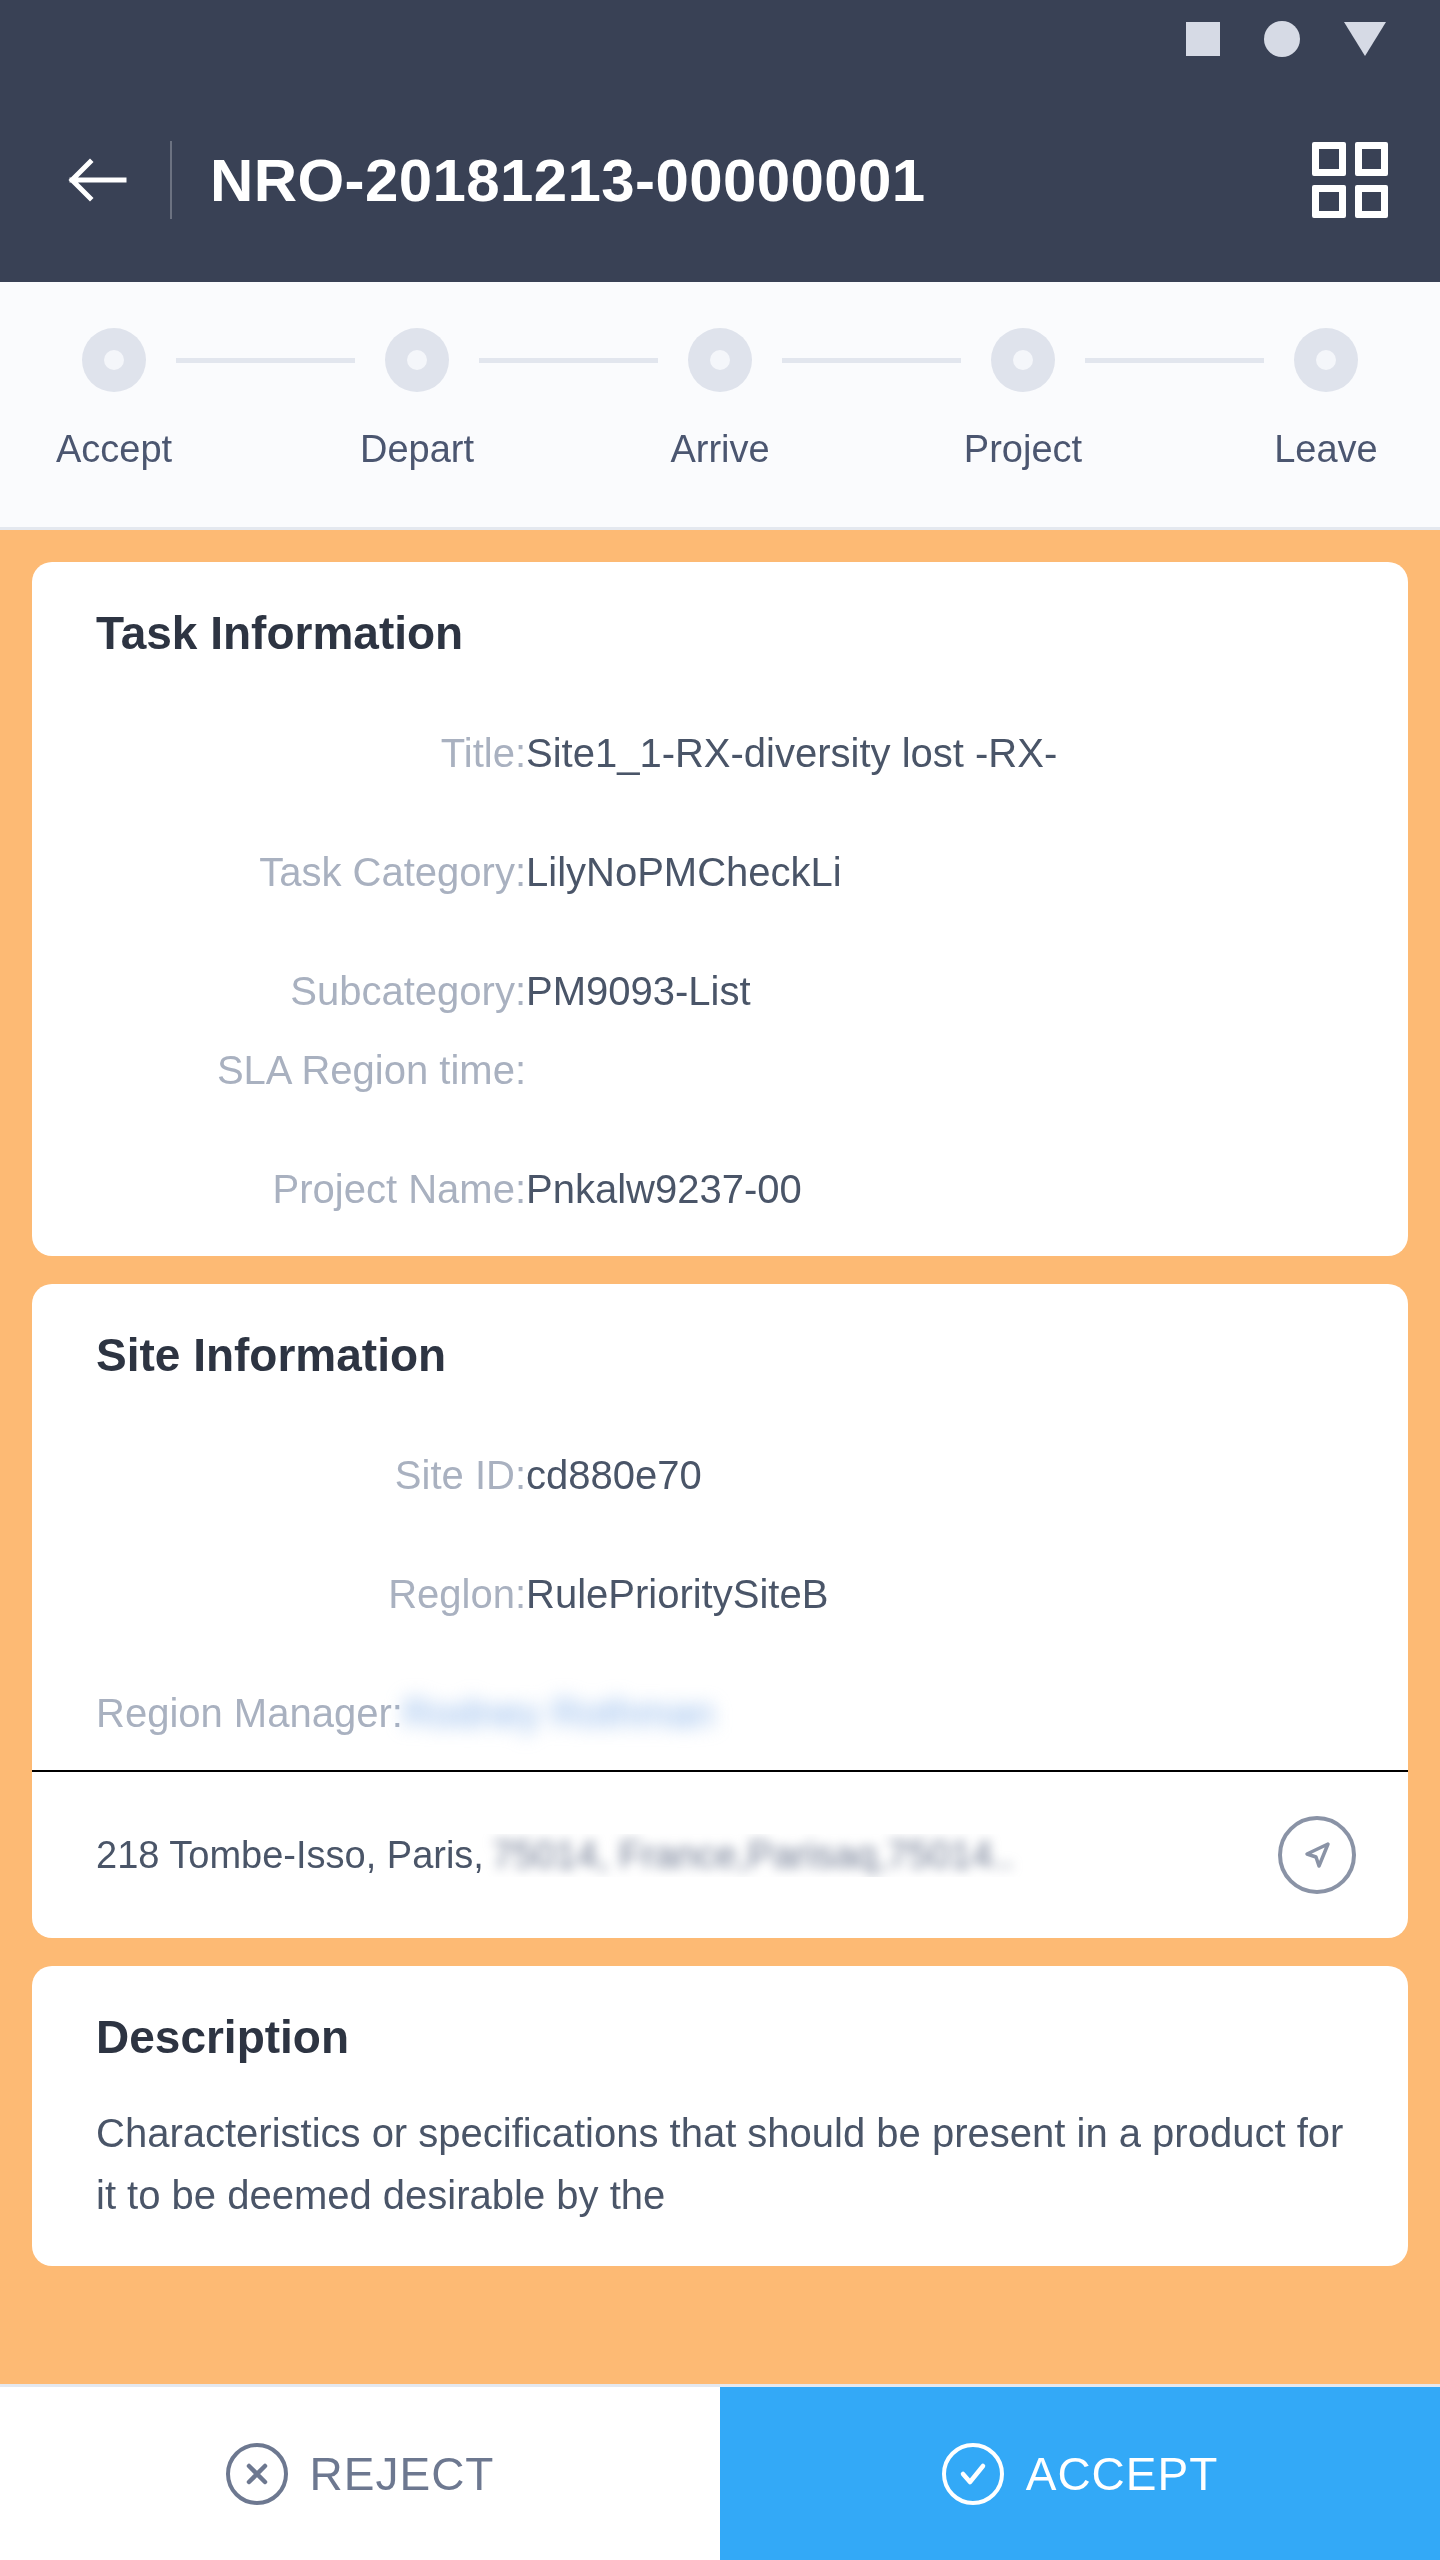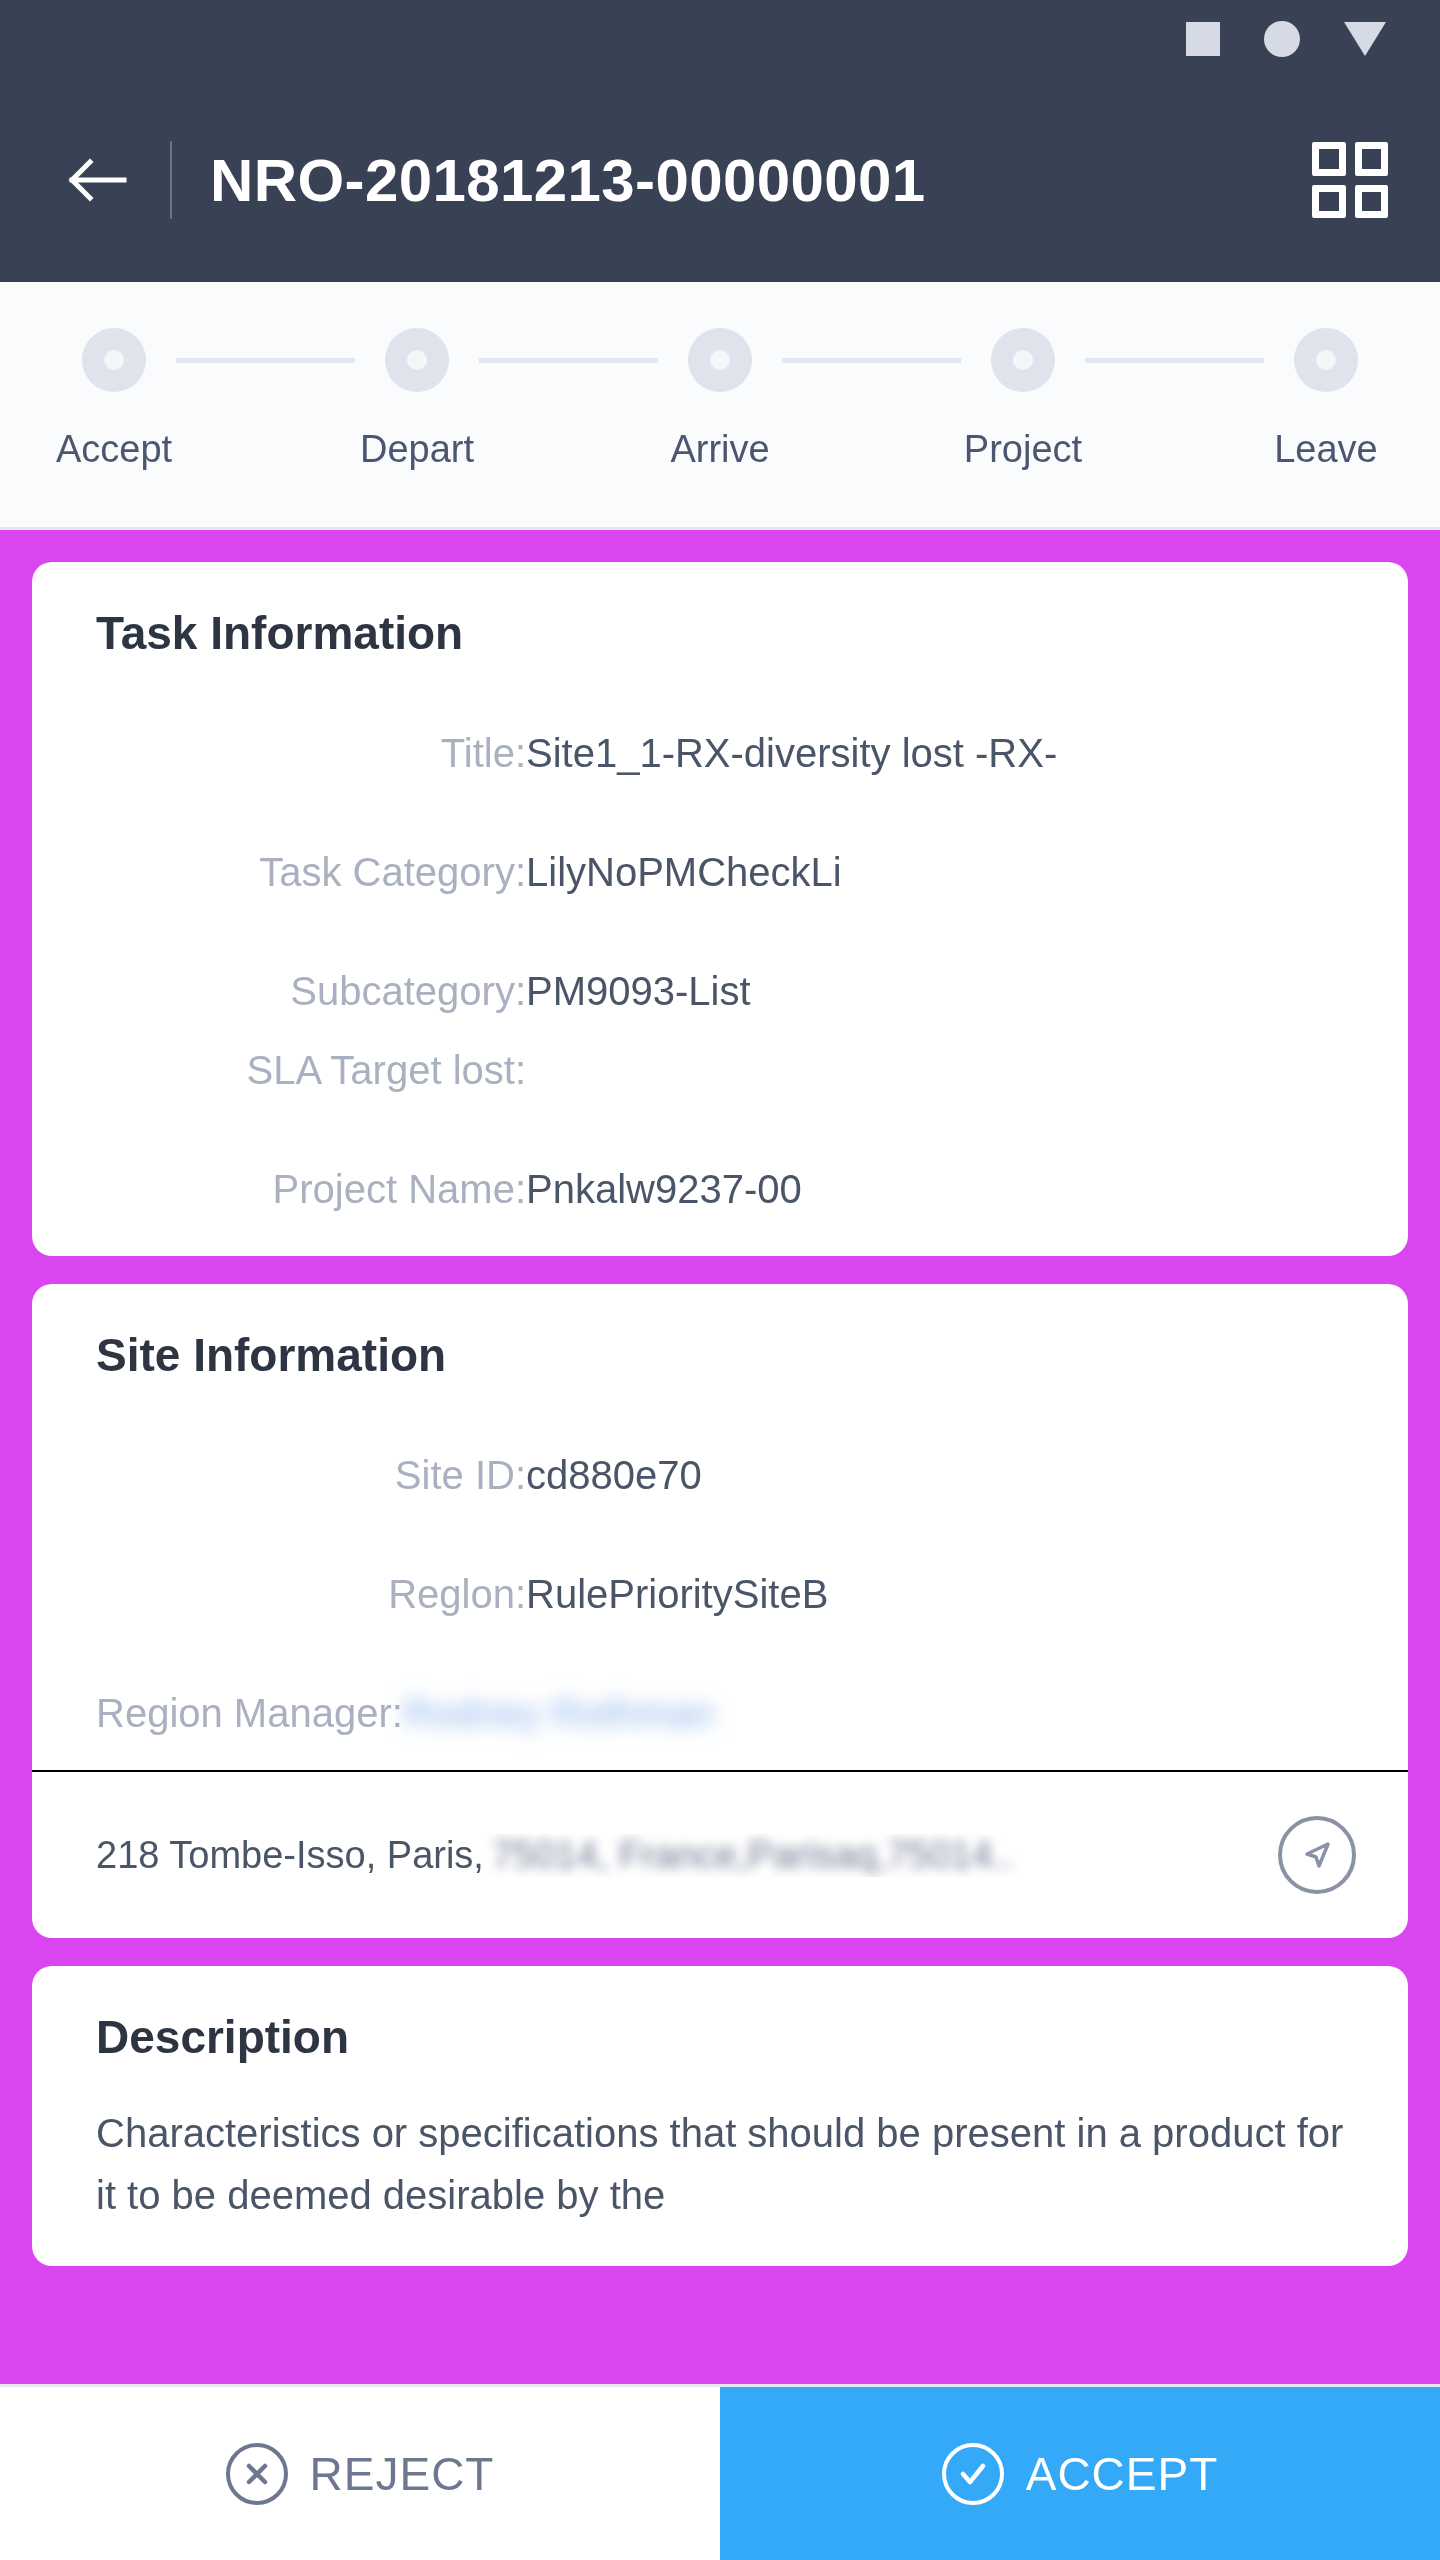--- a/index.html
+++ b/index.html
@@ -9,21 +9,21 @@
     height: 2560px;
     background: #eef1f6;
     font-family: "Liberation Sans", sans-serif;
     overflow: hidden;
   }
 
   #app {
     position: relative;
     width: 1440px;
     height: 2560px;
-    background: #d946ef;
+    background: #fdba74;
     display: flex;
     flex-direction: column;
   }
 
   
   .statusbar {
     height: 78px;
     background: #394155;
     display: flex;
     align-items: center;
@@ -353,21 +353,21 @@
       </div>
       <div class="field">
         <span class="field-label">Task Category:</span>
         <span class="field-value">LilyNoPMCheckLi</span>
       </div>
       <div class="field">
         <span class="field-label">Subcategory:</span>
         <span class="field-value">PM9093-List</span>
       </div>
       <div class="field">
-        <span class="field-label">SLA Target lost:</span>
+        <span class="field-label">SLA Region time:</span>
       </div>
       <div class="field" style="padding-bottom:44px;">
         <span class="field-label">Project Name:</span>
         <span class="field-value">Pnkalw9237-00</span>
       </div>
     </div>
 
     <div class="card flush">
       <div class="card-title">Site Information</div>
 

